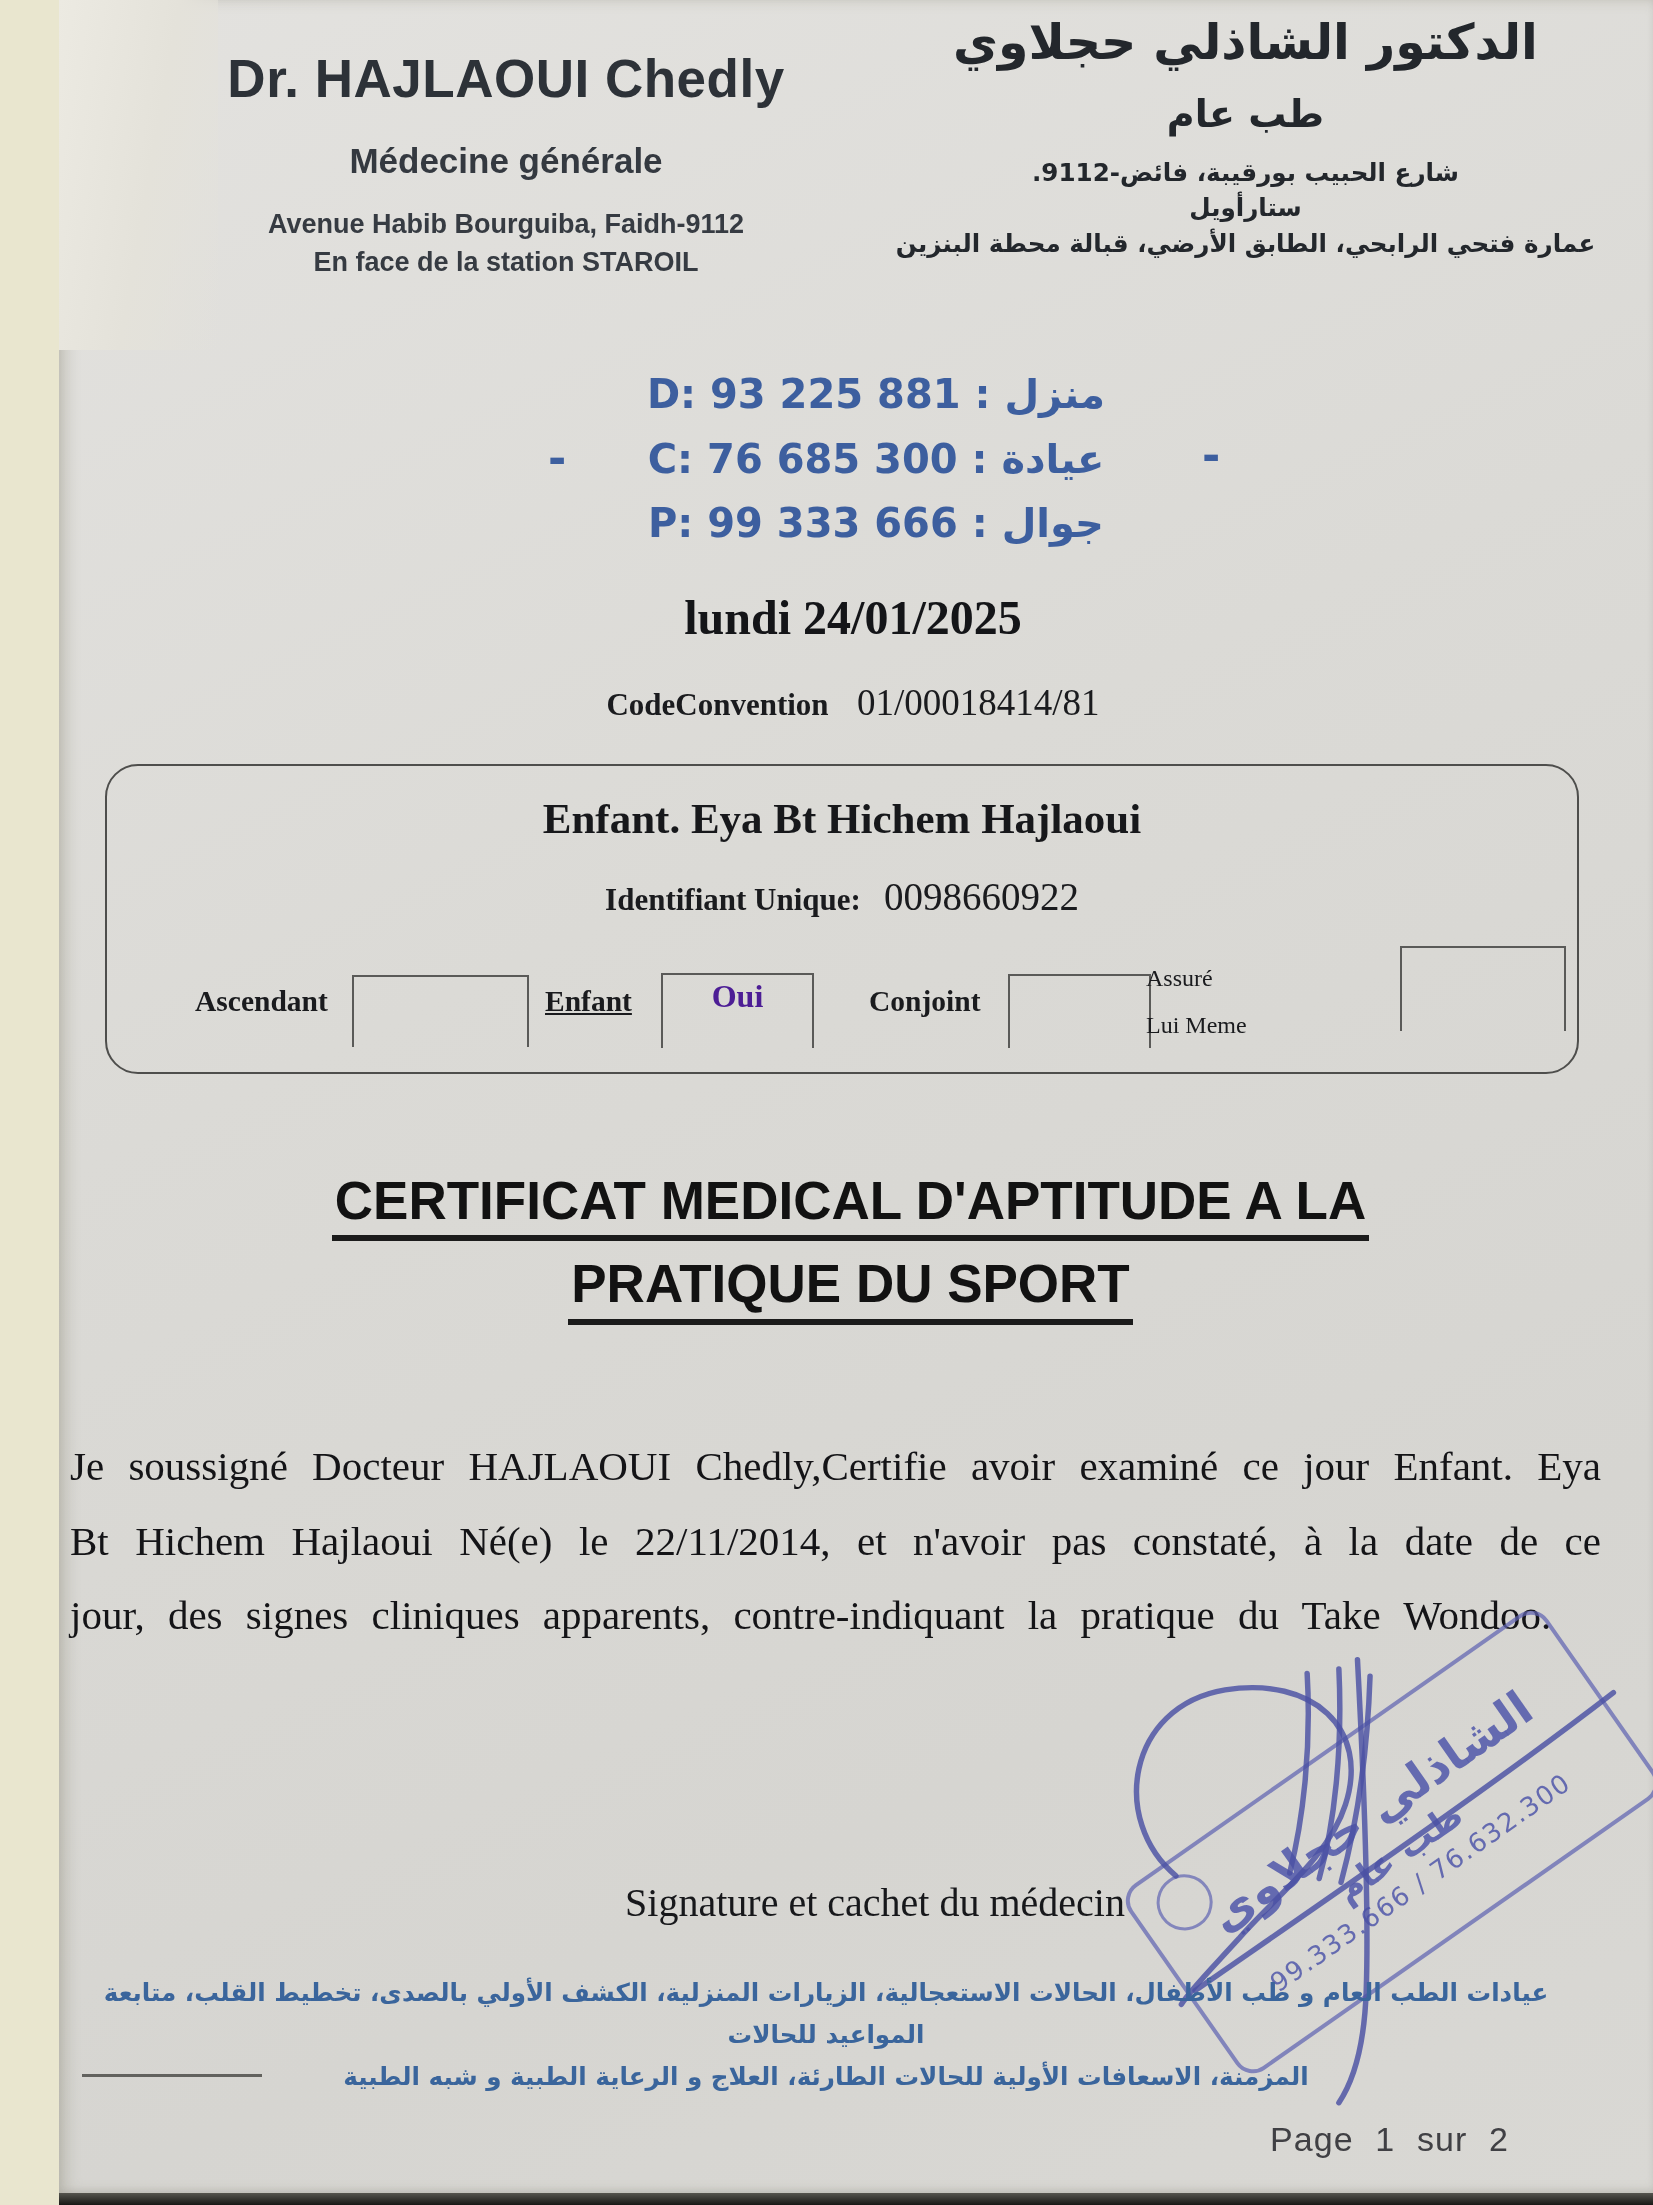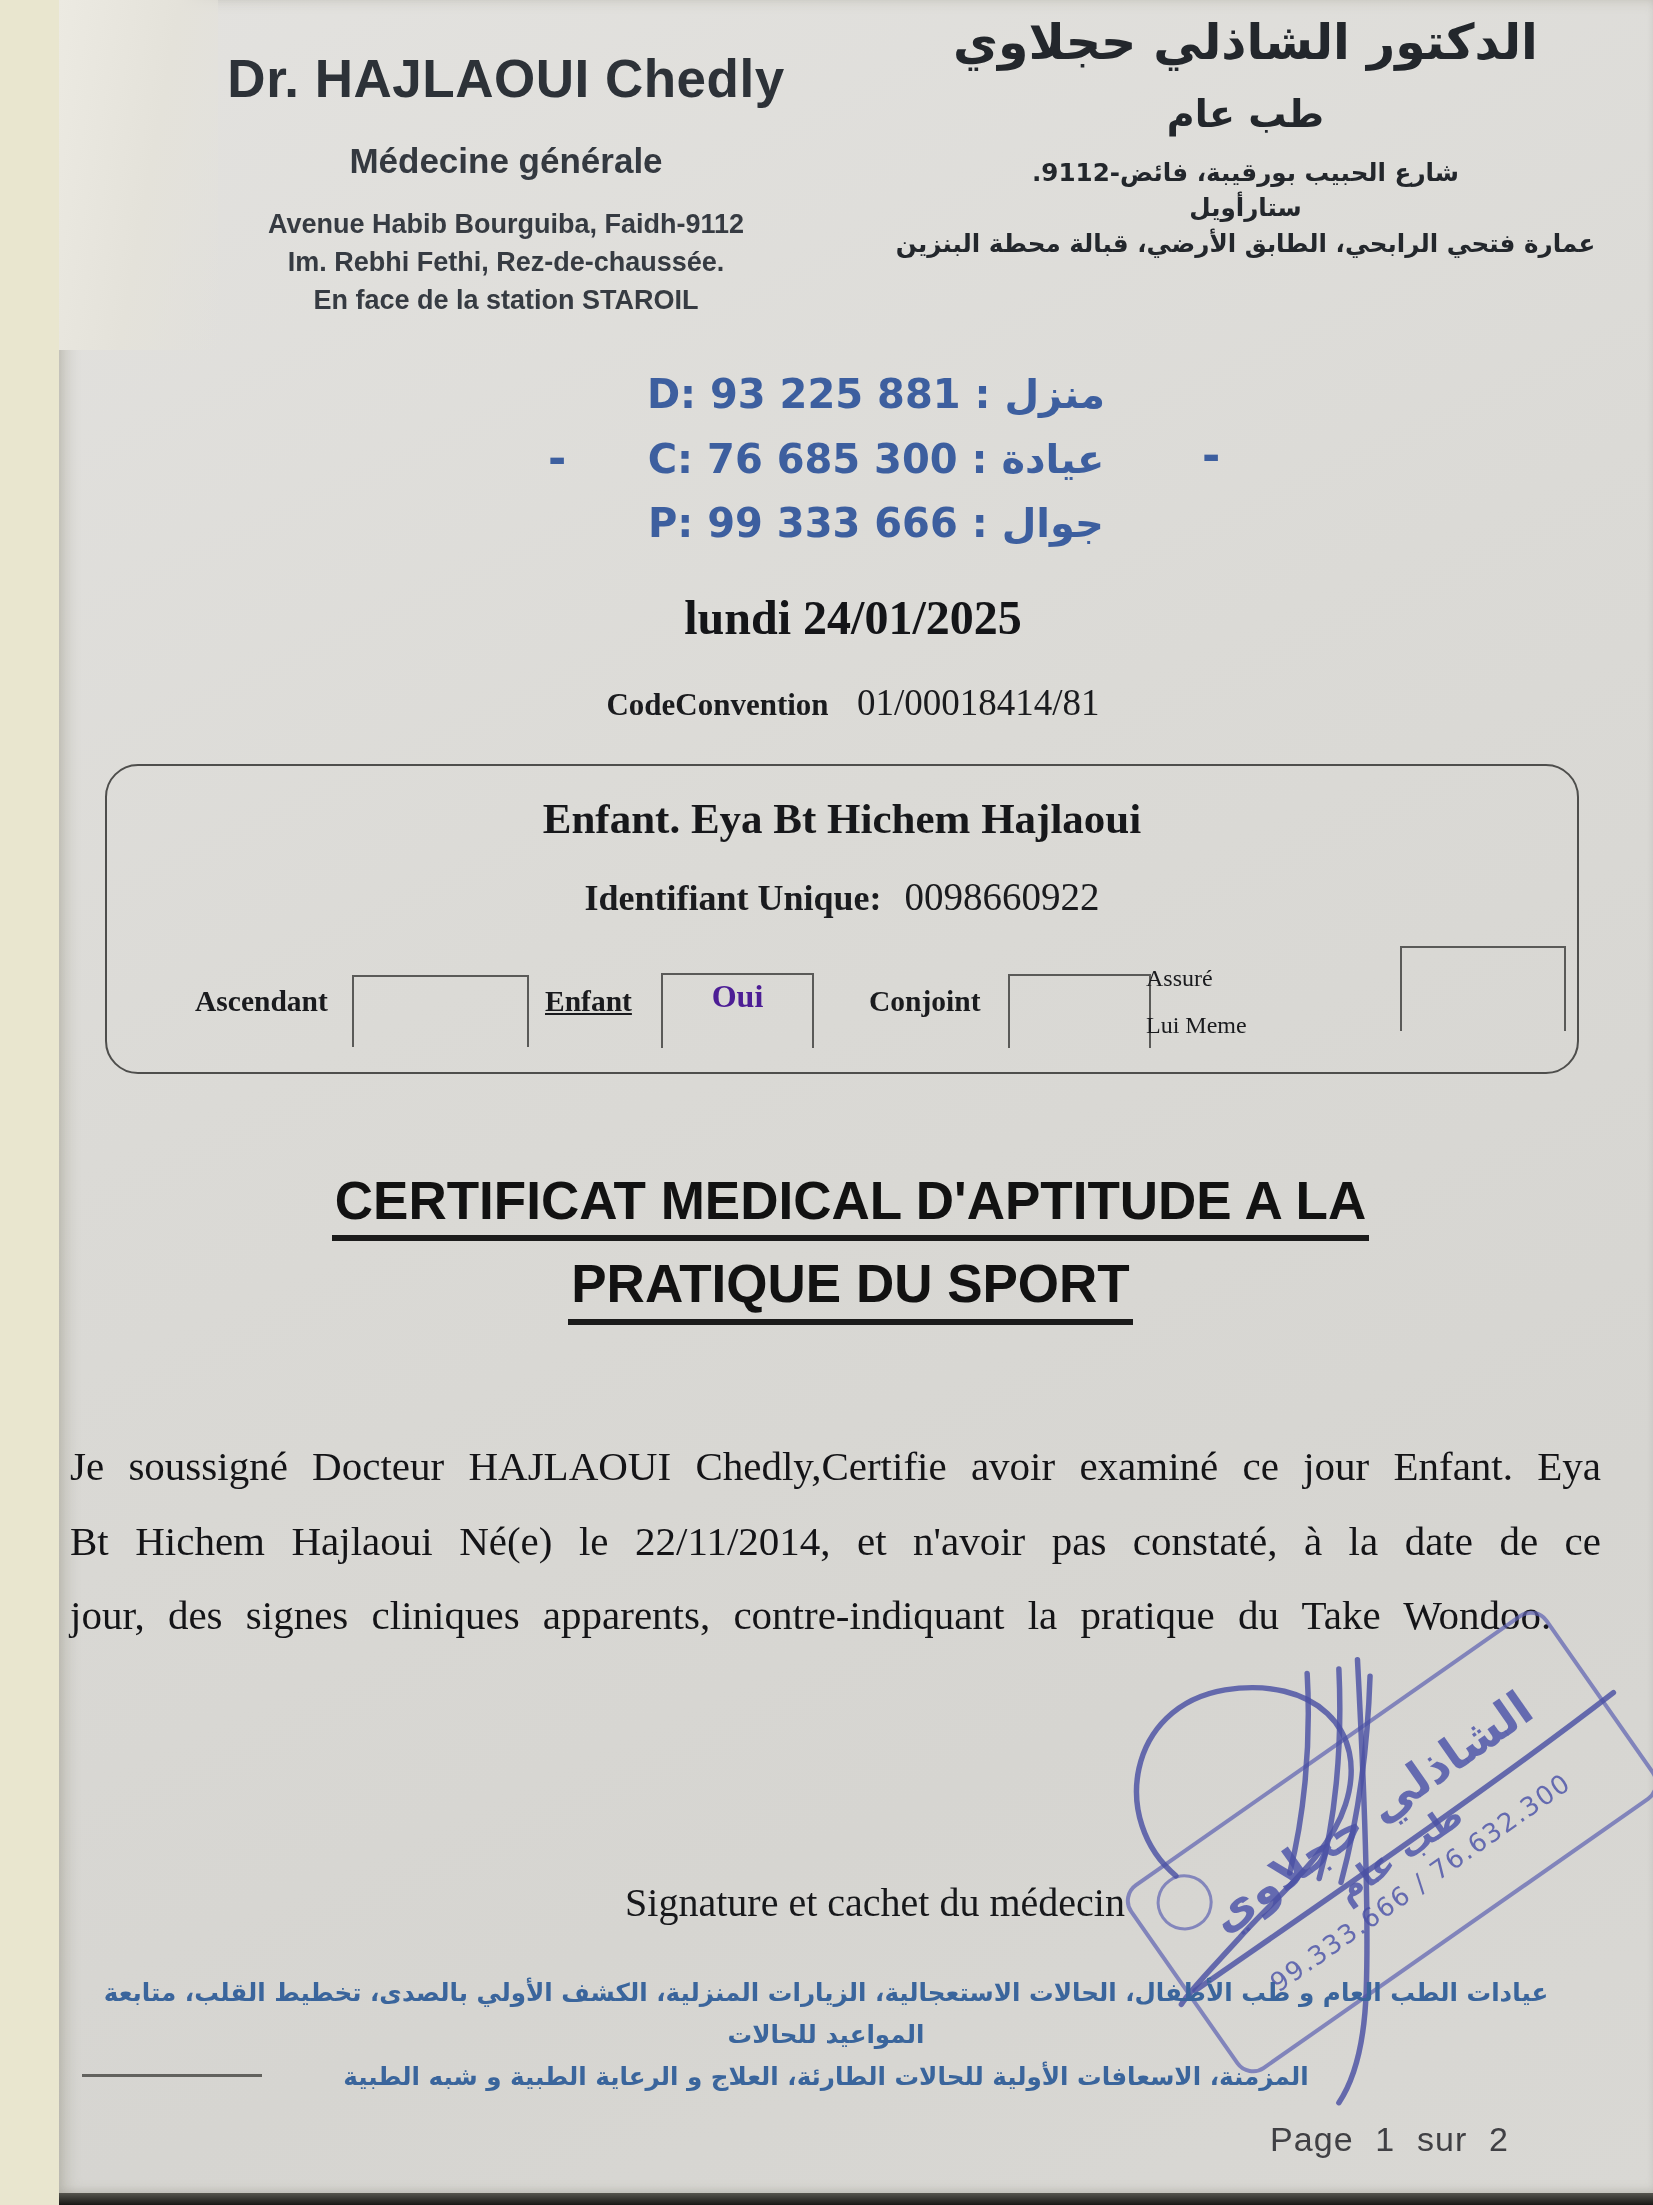--- a/index.html
+++ b/index.html
@@ -43,21 +43,21 @@
   .code{position:absolute;left:98px;top:681px;width:1510px;text-align:center;color:#1a1b1e;}
   .code .lbl{font-family:"Liberation Serif",serif;font-weight:bold;font-size:31px;}
   .code .val{font-family:"Liberation Serif",serif;font-size:37px;margin-left:28.4px;}
 
   
   .pbox{position:absolute;left:105px;top:764px;width:1470px;height:306px;
         border:2.2px solid #4e4e4c;border-radius:33px;}
   .pname{position:absolute;left:0;top:28.4px;width:100%;text-align:center;
          font-family:"Liberation Serif",serif;font-weight:bold;font-size:43px;color:#17181b;}
   .pid{position:absolute;left:0;top:108px;width:100%;text-align:center;color:#1a1b1e;}
-  .pid .lbl{font-family:"Liberation Serif",serif;font-weight:bold;font-size:36px;}
+  .pid .lbl{font-family:"Liberation Serif",serif;font-weight:bold;font-size:31px;}
   .pid .val{font-family:"Liberation Serif",serif;font-size:39px;margin-left:23px;}
   .plabel{position:absolute;font-family:"Liberation Serif",serif;font-weight:bold;
           font-size:29.5px;color:#1a1b1e;}
   .pcell{position:absolute;border-top:2.2px solid #5a5a58;border-left:2.2px solid #5a5a58;
          border-right:2.2px solid #5a5a58;}
   .lbl-ascendant{left:88px;top:219px;}
   .cell-ascendant{left:245px;top:209px;width:173px;height:70px;}
   .lbl-enfant{left:438px;top:219px;text-decoration:underline;}
   .cell-enfant{left:554px;top:207px;width:149px;height:73px;text-align:center;}
   .cell-enfant .oui{font-family:"Liberation Serif",serif;font-weight:bold;font-size:32px;
@@ -111,21 +111,20 @@
 <div class="page">
   <div class="paper"></div>
   <div class="paper-fold"></div>
   <div class="paper-edge-bottom"></div>
 
   <div class="hdr-left">
     <div class="name">Dr. HAJLAOUI Chedly</div>
     <div class="spec">Médecine générale</div>
     <div class="addr">
       <div>Avenue Habib Bourguiba, Faidh-9112</div>
-      <div>Im. Rebhi Fethi, Rez-de-chaussée.</div>
       <div>En face de la station STAROIL</div>
     </div>
   </div>
 
   <div class="hdr-right">
     <div class="ar-name">الدكتور الشاذلي حجلاوي</div>
     <div class="ar-spec">طب عام</div>
     <div class="ar-addr">
       <div>شارع الحبيب بورقيبة، فائض-9112.</div>
       <div>ستارأويل</div>

